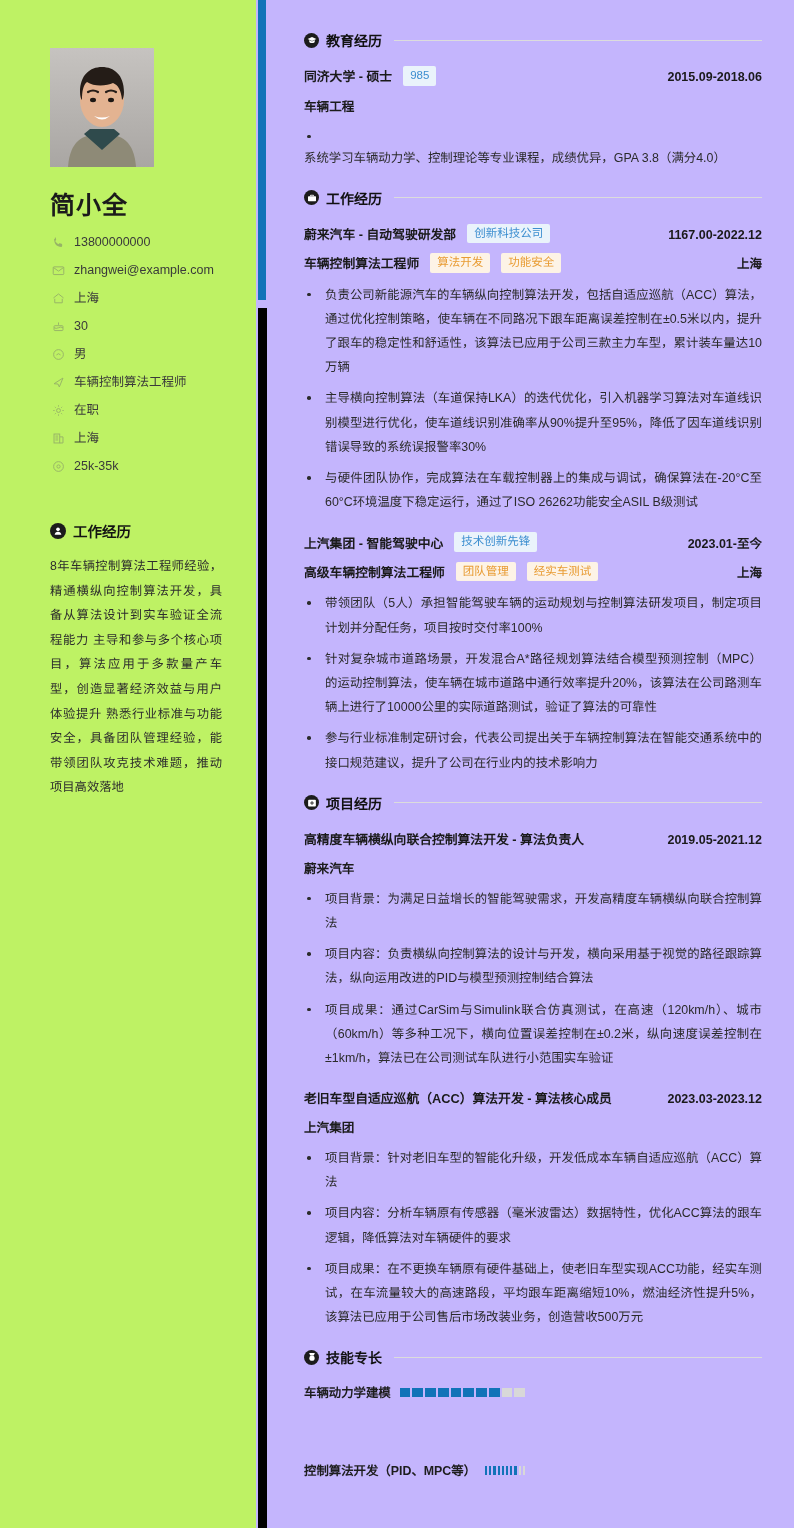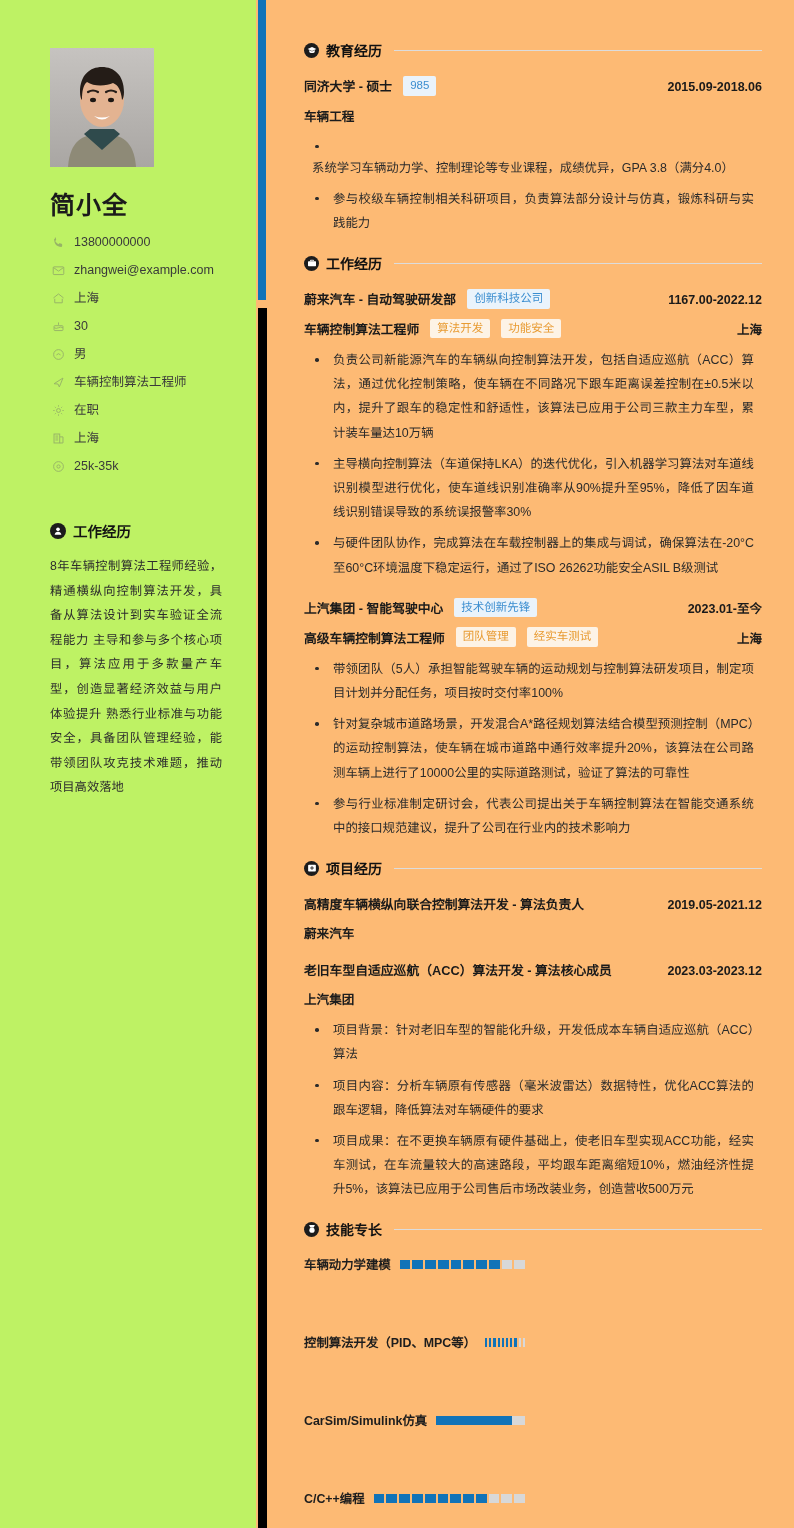--- a/index.html
+++ b/index.html
@@ -121,23 +121,23 @@
     top: 308px;
     width: 9px;
     height: 1220px;
     background: #000000;
     z-index: 5;
   }
 
   
   .main {
     flex: 1;
-    padding: 40px 32px 0 48px;
+    padding: 30px 32px 0 48px;
     box-sizing: border-box;
-    background: #fdba74;
+    background: #c4b5fd;
   }
 
   .section { margin-bottom: 4px; }
 
   .section-head {
     display: flex;
     align-items: center;
     margin-bottom: 16px;
   }
   .section-head .sh-icon {
@@ -202,21 +202,21 @@
   .tag-blue { color: #3c8ed0; background: #eaf3fb; }
   .tag-orange { color: #e89b32; background: #fdf3e6; }
 
   .entry-sub {
     font-size: 12.6px;
     font-weight: bold;
     color: #1c1c1c;
     margin-bottom: 10px;
   }
 
-  .bullets { margin: 8px; padding: 0; list-style: none; }
+  .bullets { margin: 0; padding: 0; list-style: none; }
   .bullets li {
     position: relative;
     padding-left: 21px;
     font-size: 12.4px;
     line-height: 1.95;
     color: #2b2b2b;
     margin-bottom: 7px;
     text-align: justify;
   }
   .bullets li::before {
@@ -442,21 +442,20 @@
           <div class="entry-left">
             <span class="entry-title">同济大学 - 硕士</span>
             <span class="tag tag-blue">985</span>
           </div>
           <span class="entry-meta">2015.09-2018.06</span>
         </div>
         <div class="entry-sub">车辆工程</div>
         <ul class="bullets">
           <li class="bullet-empty"></li>
           <li class="nobullet-text">系统学习车辆动力学、控制理论等专业课程，成绩优异，GPA 3.8（满分4.0）</li>
-          <li>参与校级车辆控制相关科研项目，负责算法部分设计与仿真，锻炼科研与实践能力</li>
         </ul>
       </div>
     </section>
 
     <section class="section">
       <div class="section-head">
         <span class="sh-icon">
           <svg width="10" height="10" viewBox="0 0 16 16" fill="#ffffff">
               <rect x="1.6" y="5" width="12.8" height="8" rx="1"></rect>
               <path d="M5.6 5V3.6h4.8V5" stroke="#ffffff" stroke-width="1.4" fill="none"></path>
@@ -524,20 +523,25 @@
         <span class="sh-title">项目经历</span>
         <span class="sh-rule"></span>
       </div>
 
       <div class="entry">
         <div class="entry-row">
           <span class="entry-title">高精度车辆横纵向联合控制算法开发 - 算法负责人</span>
           <span class="entry-meta">2019.05-2021.12</span>
         </div>
         <div class="entry-sub">蔚来汽车</div>
+        <ul class="bullets">
+          <li>项目背景：为满足日益增长的智能驾驶需求，开发高精度车辆横纵向联合控制算法</li>
+          <li>项目内容：负责横纵向控制算法的设计与开发，横向采用基于视觉的路径跟踪算法，纵向运用改进的PID与模型预测控制结合算法</li>
+          <li>项目成果：通过CarSim与Simulink联合仿真测试，在高速（120km/h）、城市（60km/h）等多种工况下，横向位置误差控制在±0.2米，纵向速度误差控制在±1km/h，算法已在公司测试车队进行小范围实车验证</li>
+        </ul>
       </div>
 
       <div class="entry">
         <div class="entry-row">
           <span class="entry-title">老旧车型自适应巡航（ACC）算法开发 - 算法核心成员</span>
           <span class="entry-meta">2023.03-2023.12</span>
         </div>
         <div class="entry-sub">上汽集团</div>
         <ul class="bullets">
           <li>项目背景：针对老旧车型的智能化升级，开发低成本车辆自适应巡航（ACC）算法</li>

